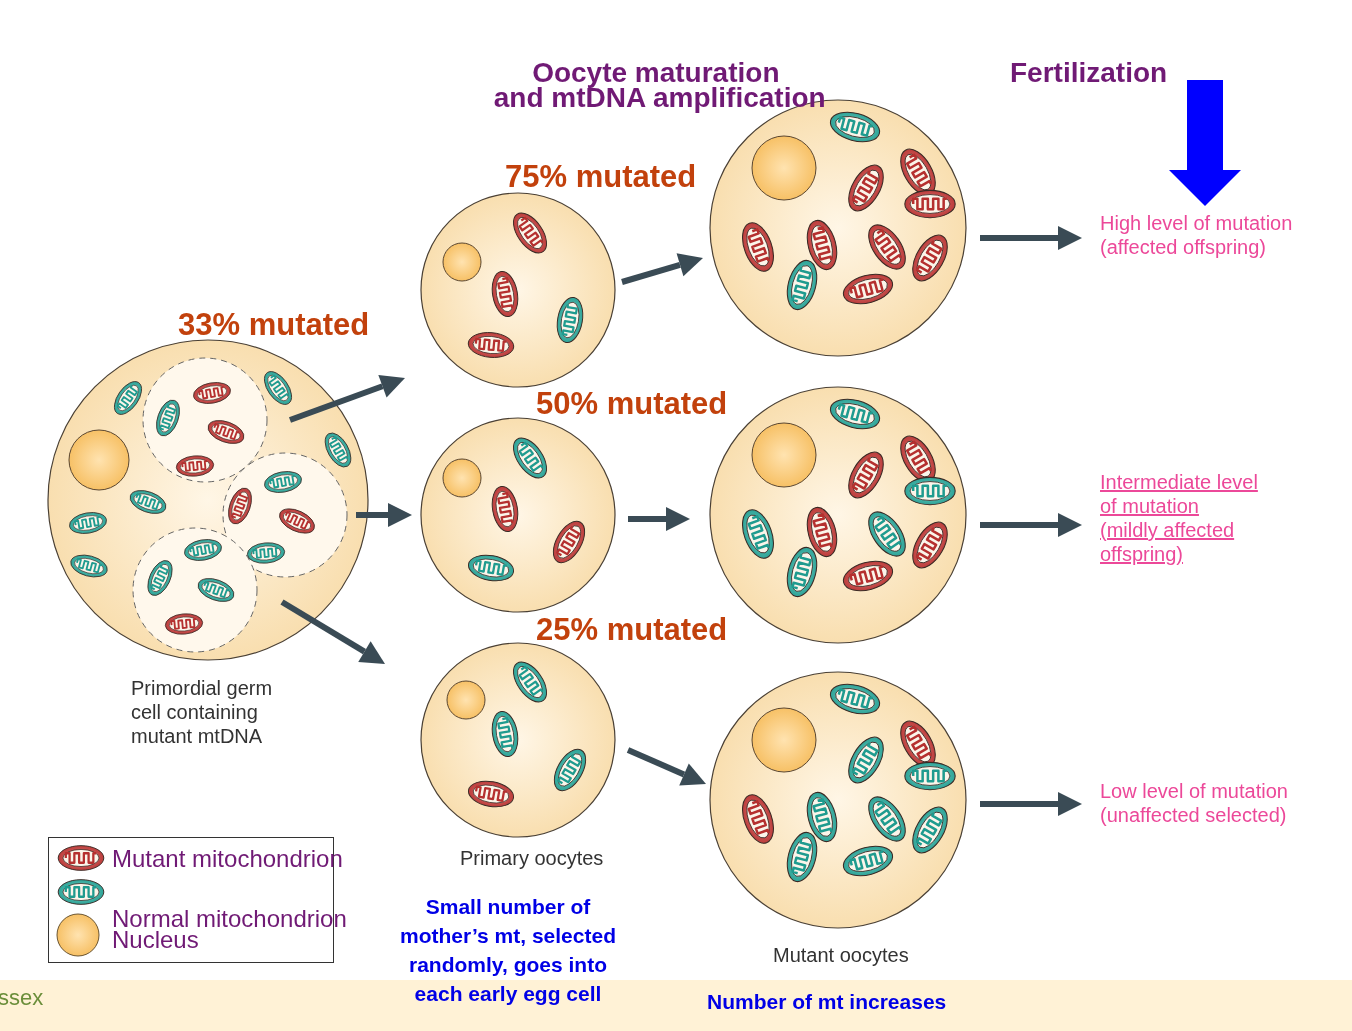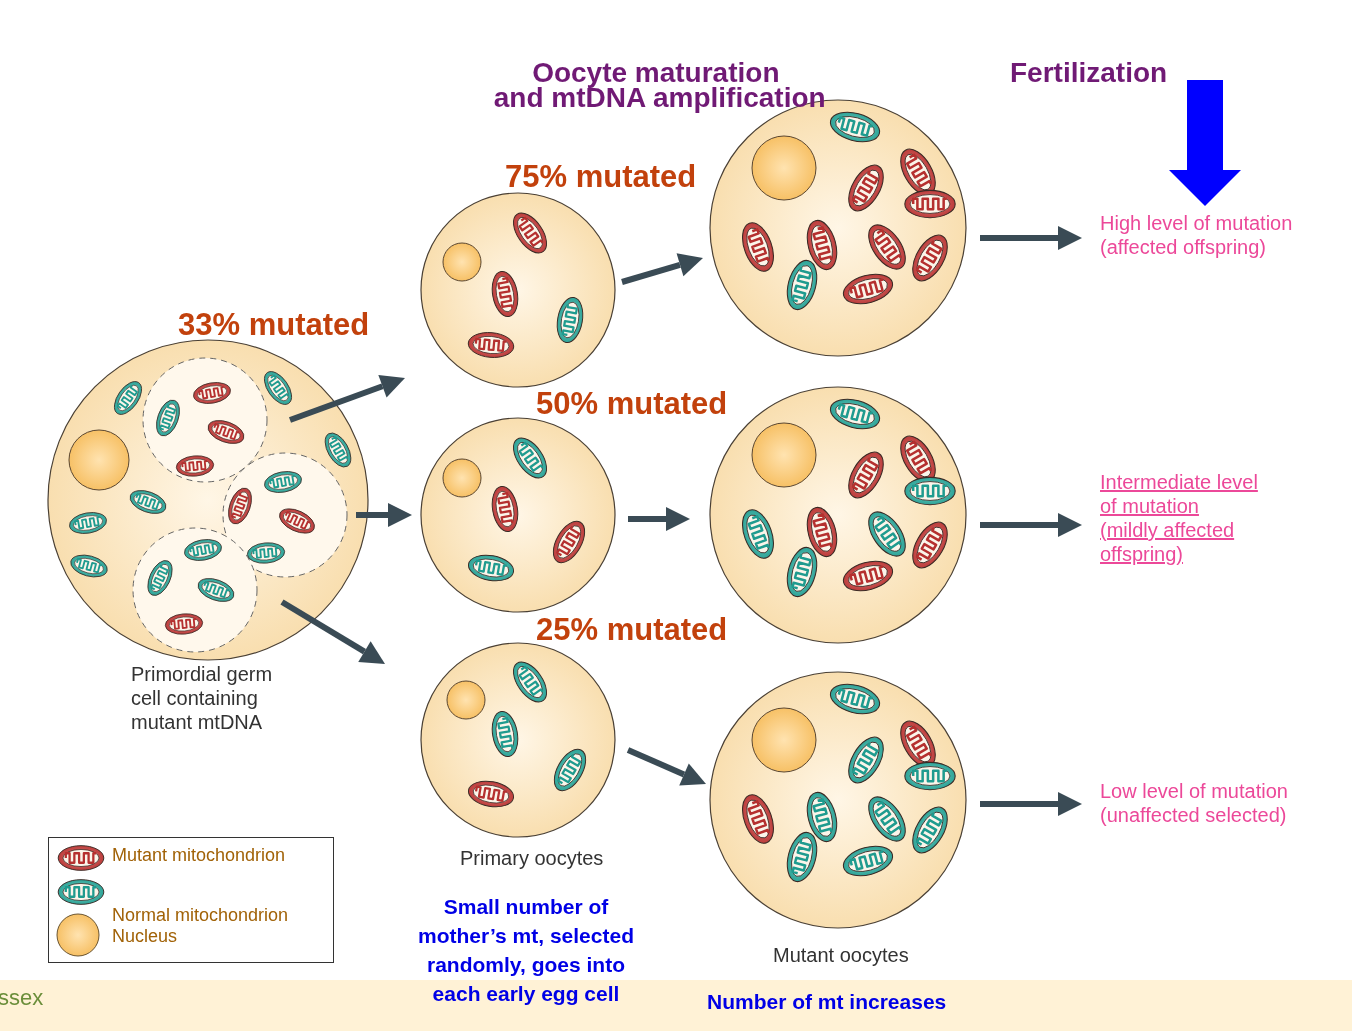--- a/index.html
+++ b/index.html
@@ -8,21 +8,21 @@
   #stage { position: absolute; left: 0; top: 0; width: 1352px; height: 1031px; }
   .footer-band { position: absolute; left: 0; top: 980px; width: 1352px; height: 51px; background: #fff2d6; }
   .txt { position: absolute; white-space: pre; }
   .heading { font-weight: bold; font-size: 28px; color: #701a75; line-height: 25px; text-align: center; }
   .pct { font-weight: bold; font-size: 31px; color: #c2410c; }
   .caption { font-size: 20px; color: #333333; line-height: 24px; }
   .outcome { font-size: 20px; color: #ec4899; line-height: 24px; }
   .note { font-weight: bold; font-size: 21px; color: #0000e6; text-align: center; line-height: 29px; }
   .footer-brand { font-size: 22px; color: #6b8e3a; }
   .legend { position: absolute; left: 48px; top: 837px; width: 284px; height: 124px; border: 1.5px solid #333; background: #fff; }
-  .legend-label { position: absolute; font-size: 18px; color: #a16207; white-space: pre; }
+  .legend-label { position: absolute; font-size: 24px; color: #701a75; white-space: pre; }
 </style>
 </head>
 <body>
 
 <svg id="stage" width="1352" height="1031" viewBox="0 0 1352 1031">
   <defs>
     <radialGradient id="cyto" cx="50%" cy="50%" r="55%">
       <stop offset="0%" stop-color="#fff6e6"></stop>
       <stop offset="100%" stop-color="#f8dcaa"></stop>
     </radialGradient>
@@ -420,36 +420,36 @@
 
 <div class="txt heading" style="left:486px; top:60px;">Oocyte maturation
  and mtDNA amplification</div>
 <div class="txt heading" style="left:1010px; top:60px;">Fertilization</div>
 
 <div class="txt pct" style="left:134px; top:307px;margin-left:44px;">33% mutated</div>
 <div class="txt pct" style="left:505px; top:159px;">75% mutated</div>
 <div class="txt pct" style="left:536px; top:386px;">50% mutated</div>
 <div class="txt pct" style="left:536px; top:612px;">25% mutated</div>
 
-<div class="txt caption" style="left:131px; top:662px;">Primordial germ
+<div class="txt caption" style="left:131px; top:676px;">Primordial germ
 cell containing
 mutant mtDNA</div>
 <div class="txt caption" style="left:460px; top:846px;">Primary oocytes</div>
 <div class="txt caption" style="left:773px; top:943px;">Mutant oocytes</div>
 
 <div class="txt outcome" style="left:1100px; top:211px;">High level of mutation
 (affected offspring)</div>
 <div class="txt outcome" style="left:1100px; top:470px;text-decoration:underline;">Intermediate level
 of mutation
 (mildly affected
 offspring)</div>
 <div class="txt outcome" style="left:1100px; top:779px;">Low level of mutation
 (unaffected selected)</div>
 
-<div class="txt note" style="left:398px; top:892px; width:256px;">Small number of
+<div class="txt note" style="left:380px; top:892px; width:256px;">Small number of
 mother’s mt, selected
 randomly, goes into
 each early egg cell</div>
 <div class="txt note" style="left:707px; top:987px;">Number of mt increases</div>
 
 <div class="legend">
   <svg style="position:absolute;left:6px;top:6px;" width="52" height="28">
     <g class="legend-mito" transform="translate(26,14)">
         <g transform="translate(0,0) rotate(0) scale(0.95)">
           <ellipse cx="0" cy="0" rx="24" ry="13" fill="url(#mutGrad)" stroke="#3a2a25" stroke-width="1"></ellipse>

